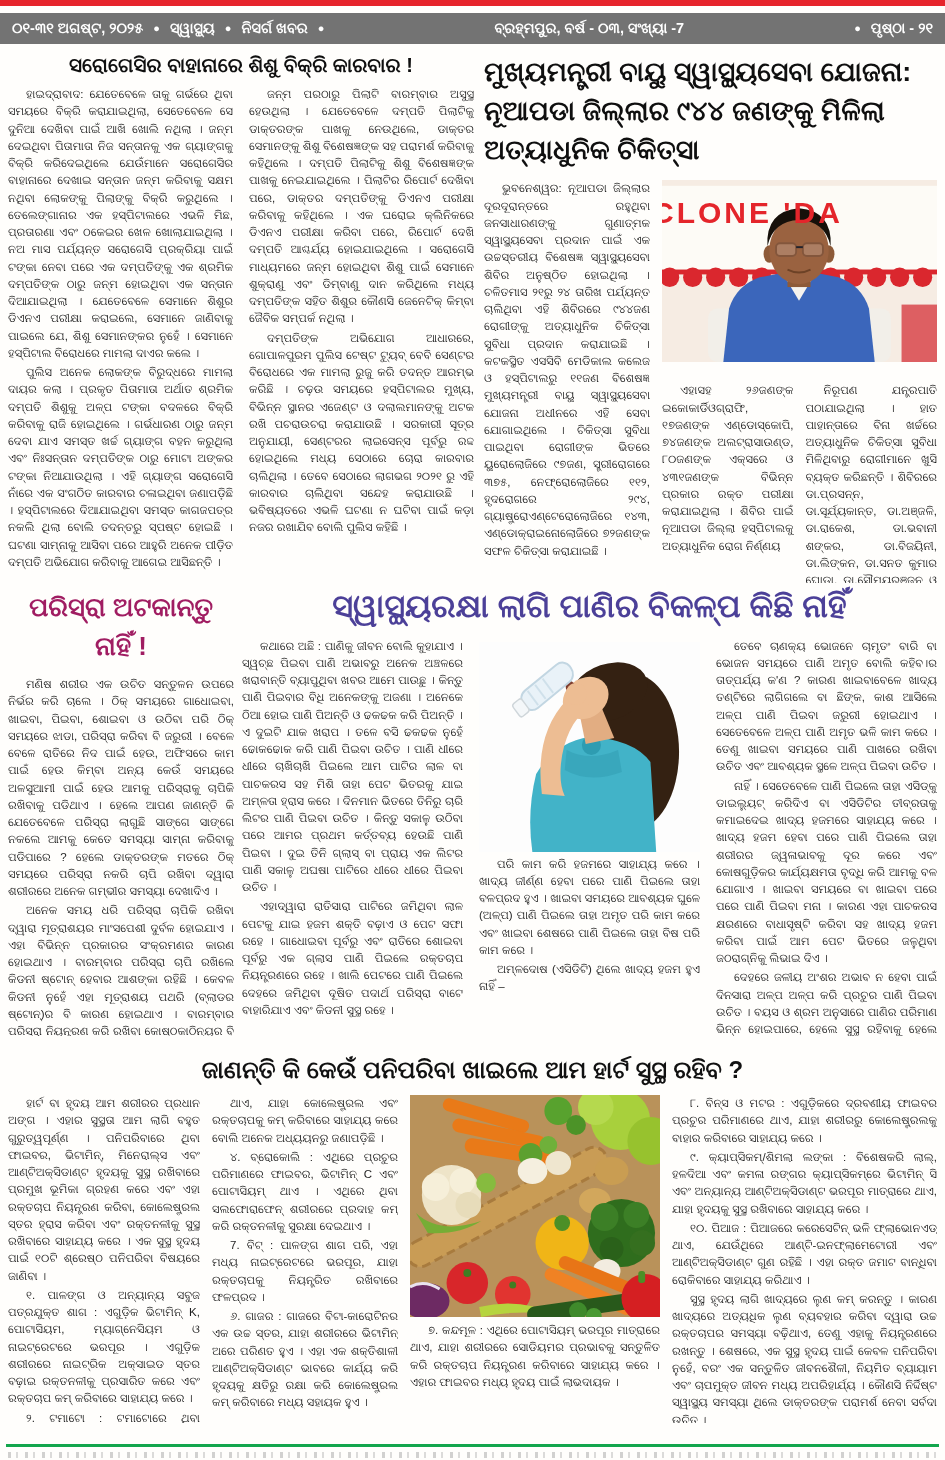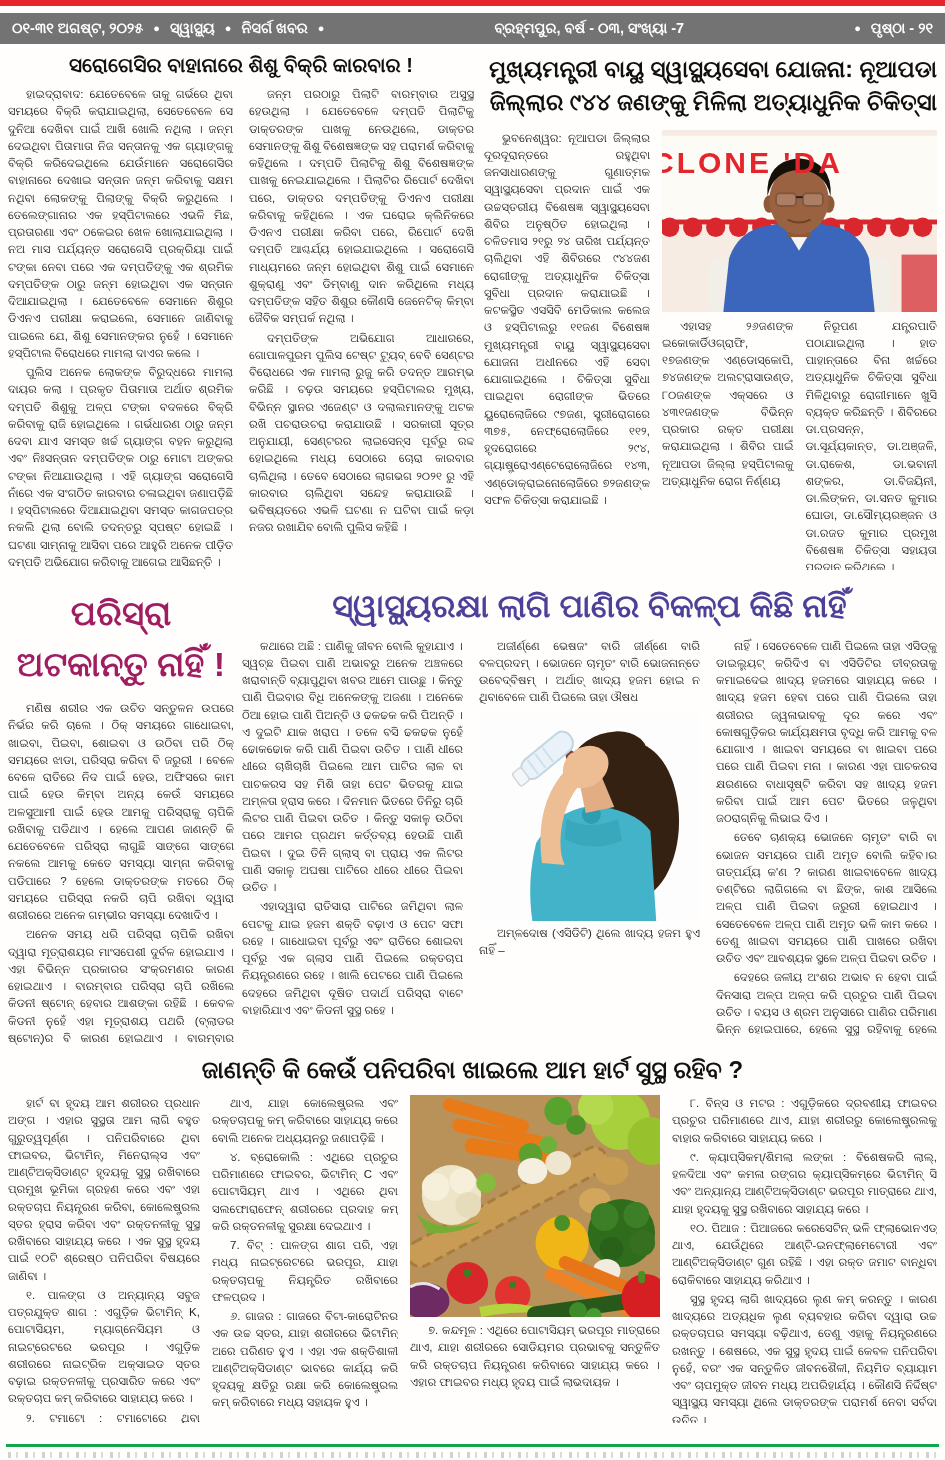--- a/index.html
+++ b/index.html
@@ -7,44 +7,44 @@
         font-family:"Liberation Sans","DejaVu Sans",sans-serif;color:#1c1c1c;}
   .redline{position:absolute;top:0;left:0;width:945px;height:6px;background:#e6242b;}
   .masthead{position:absolute;top:13px;left:0;width:945px;height:31px;background:#737373;
             color:#fff;display:flex;align-items:center;justify-content:space-between;
             font-weight:bold;font-size:14.5px;padding:0 12px;box-sizing:border-box;}
   .mh-group{display:flex;align-items:center;gap:10px;white-space:nowrap;}
   .dot{font-size:11px;position:relative;top:-1px;}
   .article{position:absolute;box-sizing:border-box;overflow:hidden;}
   .hl{margin:0;font-weight:bold;text-align:center;color:#0f0f0f;}
   .hl-a{font-size:20px;line-height:1.25;}
-  .hl-b{font-size:23px;line-height:1.45;text-align:right;}
+  .hl-b{font-size:27px;line-height:1.45;text-align:left;}
   .hl-purple{font-size:32px;line-height:1.3;color:#4c4098;}
-  .hl-magenta{font-size:34px;line-height:1.5;color:#a01d62;}
+  .hl-magenta{font-size:26px;line-height:1.5;color:#a01d62;}
   .hl-black-big{font-size:24px;line-height:1.3;color:#111;}
   .cols{display:flex;gap:16px;margin-top:8px;}
   .col{flex:1;overflow:hidden;}
   .bodytext{font-size:11.5px;line-height:1.5;text-align:justify;color:#1e1e1e;}
   .bodytext p{margin:0 0 2px 0;text-indent:18px;}
   .photo{position:relative;overflow:hidden;background:#5eead4;}
   .photo svg{display:block;width:100%;height:100%;}
   .banner-text{position:absolute;top:16px;left:-10px;width:120%;color:#e4252b;
                font-weight:bold;font-size:30px;letter-spacing:3px;white-space:nowrap;
                font-family:"Liberation Sans",sans-serif;}
   .greenline{position:absolute;left:6px;top:1444px;width:933px;height:3px;background:#13a64d;}
   .remnant{position:absolute;left:8px;top:1452px;width:929px;height:6px;opacity:.45;
            background:repeating-linear-gradient(90deg,#9a9a9a 0 3px,transparent 3px 8px,#b0b0b0 8px 10px,transparent 10px 17px);}
   
   #art-surrogacy{left:8px;top:53px;width:466px;height:530px;}
   #art-cm{left:484px;top:53px;width:453px;height:530px;}
   #art-cm .body-row{display:flex;gap:12px;margin-top:10px;}
   #art-cm .cm-col1{width:166px;flex:none;height:446px;overflow:hidden;}
   #art-cm .cm-right{flex:1;}
   #art-cm .cm-photo{width:100%;height:182px;}
-  #art-cm .cm-subcols{display:flex;gap:12px;margin-top:6px;height:252px;overflow:hidden;}
+  #art-cm .cm-subcols{display:flex;gap:12px;margin-top:20px;height:252px;overflow:hidden;}
   #art-cm .cm-subcols .col{flex:1;}
   #art-urine{left:8px;top:588px;width:226px;height:460px;}
   #art-urine .bodytext{margin-top:10px;height:360px;overflow:hidden;}
   #art-water{left:242px;top:586px;width:695px;height:464px;}
   #art-water .cols{gap:16px;margin-top:10px;height:398px;overflow:hidden;}
   #art-water .w-photo{width:100%;height:210px;margin:4px 0;}
   #art-heart{left:8px;top:1054px;width:929px;height:388px;}
   #art-heart .cols{gap:12px;margin-top:10px;height:328px;overflow:hidden;}
   #art-heart .h-col1{flex:none;width:192px;}
   #art-heart .h-col2{flex:none;width:186px;}
@@ -154,21 +154,20 @@
   </div>
 
   <div class="article" id="art-water">
     <h1 class="hl hl-purple">ସ୍ୱାସ୍ଥ୍ୟରକ୍ଷା ଲାଗି ପାଣିର ବିକଳ୍ପ କିଛି ନାହିଁ</h1>
     <div class="cols">
       <div class="col bodytext">
         <p>କଥାରେ ଅଛି : ପାଣିକୁ ଜୀବନ ବୋଲି କୁହାଯାଏ । ସ୍ୱଚ୍ଛ ପିଇବା ପାଣି ଅଭାବରୁ ଅନେକ ଅଞ୍ଚଳରେ ଖରାବାନ୍ତି ବ୍ୟାପୁଥିବା ଖବର ଆମେ ପାଉଛୁ । କିନ୍ତୁ ପାଣି ପିଇବାର ବିଧି ଅନେକଙ୍କୁ ଅଜଣା । ଅନେକେ ଠିଆ ହୋଇ ପାଣି ପିଅନ୍ତି ଓ ଢକଢକ କରି ପିଅନ୍ତି । ଏ ଦୁଇଟି ଯାକ ଖରାପ । ତଳେ ବସି ଢକଢକ ନୁହେଁ ଢୋକଢୋକ କରି ପାଣି ପିଇବା ଉଚିତ । ପାଣି ଧୀରେ ଧୀରେ ଚାଖିଚାଖି ପିଇଲେ ଆମ ପାଟିର ଲାଳ ବା ପାଚକରସ ସହ ମିଶି ତାହା ପେଟ ଭିତରକୁ ଯାଇ ଅମ୍ଳତା ହ୍ରାସ କରେ । ଦିନମାନ ଭିତରେ ତିନିରୁ ଚାରି ଲିଟର ପାଣି ପିଇବା ଉଚିତ । କିନ୍ତୁ ସକାଳୁ ଉଠିବା ପରେ ଆମର ପ୍ରଥମ କର୍ତ୍ତବ୍ୟ ହେଉଛି ପାଣି ପିଇବା । ଦୁଇ ତିନି ଗ୍ଲାସ୍ ବା ପ୍ରାୟ ଏକ ଲିଟର ପାଣି ସକାଳୁ ଅଘଷା ପାଟିରେ ଧୀରେ ଧୀରେ ପିଇବା ଉଚିତ ।</p>
         <p>ଏହାଦ୍ୱାରା ରାତିସାରା ପାଟିରେ ଜମିଥିବା ଲାଳ ପେଟକୁ ଯାଇ ହଜମ ଶକ୍ତି ବଢ଼ାଏ ଓ ପେଟ ସଫା ରହେ । ଗାଧୋଇବା ପୂର୍ବରୁ ଏବଂ ରାତିରେ ଶୋଇବା ପୂର୍ବରୁ ଏକ ଗ୍ଲାସ ପାଣି ପିଇଲେ ରକ୍ତଚାପ ନିୟନ୍ତ୍ରଣରେ ରହେ । ଖାଲି ପେଟରେ ପାଣି ପିଇଲେ ଦେହରେ ଜମିଥିବା ଦୂଷିତ ପଦାର୍ଥ ପରିସ୍ରା ବାଟେ ବାହାରିଯାଏ ଏବଂ କିଡନୀ ସୁସ୍ଥ ରହେ ।</p>
       </div>
       <div class="col bodytext">
-        <p>ଅଜୀର୍ଣ୍ଣେ ଭେଷଜଂ ବାରି ଜୀର୍ଣ୍ଣେ ବାରି ବଳପ୍ରଦମ୍ । ଭୋଜନେ ଚାମୃତଂ ବାରି ଭୋଜନାନ୍ତେ ଉବେଦ୍ବିଷମ୍ । ଅର୍ଥାତ୍ ଖାଦ୍ୟ ହଜମ ହୋଇ ନ ଥିବାବେଳେ ପାଣି ପିଇଲେ ତାହା ଔଷଧ</p>
         <div class="photo w-photo">
           <svg viewBox="0 0 232 210" preserveAspectRatio="none">
             <rect width="232" height="210" fill="#fdfdfd"></rect>
             <ellipse cx="162" cy="110" rx="48" ry="78" fill="#342112"></ellipse>
             <ellipse cx="136" cy="50" rx="42" ry="28" fill="#342112" transform="rotate(-18 136 50)"></ellipse>
             <path d="M60,132 Q80,100 116,95 Q162,97 180,120 L186,210 L56,210 Q50,170 60,132 Z" fill="#42b3c8"></path>
             <path d="M92,108 Q116,120 146,108 L150,130 Q116,142 90,128 Z" fill="#39a7bc"></path>
             <circle cx="118" cy="103" r="10" fill="#2e9cb1"></circle>
             <path d="M106,74 L128,64 L142,96 L112,102 Z" fill="#e2ad82"></path>
             <ellipse cx="112" cy="56" rx="25" ry="20" fill="#edbd93" transform="rotate(-28 112 56)"></ellipse>
@@ -177,25 +176,26 @@
             <circle cx="102" cy="52" r="11" fill="#edbd93"></circle>
             <g transform="rotate(-38 78 38)">
               <rect x="38" y="28" width="62" height="22" rx="10" fill="#e9f2f8" stroke="#c2d6e2" stroke-width="2"></rect>
               <rect x="28" y="31" width="12" height="16" rx="3" fill="#f4f7f9" stroke="#cfd6da" stroke-width="1.5"></rect>
               <line x1="50" y1="30" x2="50" y2="48" stroke="#cfe0ea" stroke-width="2"></line>
               <line x1="60" y1="30" x2="60" y2="48" stroke="#cfe0ea" stroke-width="2"></line>
               <line x1="70" y1="30" x2="70" y2="48" stroke="#cfe0ea" stroke-width="2"></line>
             </g>
           </svg>
         </div>
+        <p>ପରି କାମ କରି ହଜମରେ ସାହାଯ୍ୟ କରେ । ଖାଦ୍ୟ ଜୀର୍ଣ୍ଣ ହେବା ପରେ ପାଣି ପିଇଲେ ତାହା ବଳପ୍ରଦ ହୁଏ । ଖାଇବା ସମୟରେ ଆବଶ୍ୟକ ଘୁଳେ (ଅଳ୍ପ) ପାଣି ପିଇଲେ ତାହା ଅମୃତ ପରି କାମ କରେ ଏବଂ ଖାଇବା ଶେଷରେ ପାଣି ପିଇଲେ ତାହା ବିଷ ପରି କାମ କରେ ।</p>
         <p>ଅମ୍ଳଦୋଷ (ଏସିଡିଟି) ଥିଲେ ଖାଦ୍ୟ ହଜମ ହୁଏ ନାହିଁ –</p>
       </div>
       <div class="col bodytext">
+        <p>ତେବେ ଚାଣକ୍ୟ ଭୋଜନେ ଚାମୃତଂ ବାରି ବା ଭୋଜନ ସମୟରେ ପାଣି ଅମୃତ ବୋଲି କହିବ।ର ତାତ୍ପର୍ଯ୍ୟ କ'ଣ ? କାରଣ ଖାଇବାବେଳେ ଖାଦ୍ୟ ତଣ୍ଟିରେ ଲାଗିଗଲେ ବା ଛିଙ୍କ, କାଶ ଆସିଲେ ଅଳ୍ପ ପାଣି ପିଇବା ଜରୁରୀ ହୋଇଥାଏ । ସେତେବେଳେ ଅଳ୍ପ ପାଣି ଅମୃତ ଭଳି କାମ କରେ । ତେଣୁ ଖାଇବା ସମୟରେ ପାଣି ପାଖରେ ରଖିବା ଉଚିତ ଏବଂ ଆବଶ୍ୟକ ସ୍ଥଳେ ଅଳ୍ପ ପିଇବା ଉଚିତ ।</p>
         <p>ନାହିଁ । ସେତେବେଳେ ପାଣି ପିଇଲେ ତାହା ଏସିଡ୍‌କୁ ଡାଇଲ୍ୟୁଟ୍ କରିଦିଏ ବା ଏସିଡିଟିର ତୀବ୍ରତାକୁ କମାଇଦେଇ ଖାଦ୍ୟ ହଜମରେ ସାହାଯ୍ୟ କରେ । ଖାଦ୍ୟ ହଜମ ହେବା ପରେ ପାଣି ପିଇଲେ ତାହା ଶରୀରର ଜ୍ୱଳାଭାବକୁ ଦୂର କରେ ଏବଂ କୋଷଗୁଡ଼ିକର କାର୍ଯ୍ୟକ୍ଷମତା ବୃଦ୍ଧି କରି ଆମକୁ ବଳ ଯୋଗାଏ । ଖାଇବା ସମୟରେ ବା ଖାଇବା ପରେ ପରେ ପାଣି ପିଇବା ମନା । କାରଣ ଏହା ପାଚକରସ କ୍ଷରଣରେ ବାଧାସୃଷ୍ଟି କରିବା ସହ ଖାଦ୍ୟ ହଜମ କରିବା ପାଇଁ ଆମ ପେଟ ଭିତରେ ଜଳୁଥିବା ଜଠରାଗ୍ନିକୁ ଲିଭାଇ ଦିଏ ।</p>
-        <p>ତେବେ ଚାଣକ୍ୟ ଭୋଜନେ ଚାମୃତଂ ବାରି ବା ଭୋଜନ ସମୟରେ ପାଣି ଅମୃତ ବୋଲି କହିବ।ର ତାତ୍ପର୍ଯ୍ୟ କ'ଣ ? କାରଣ ଖାଇବାବେଳେ ଖାଦ୍ୟ ତଣ୍ଟିରେ ଲାଗିଗଲେ ବା ଛିଙ୍କ, କାଶ ଆସିଲେ ଅଳ୍ପ ପାଣି ପିଇବା ଜରୁରୀ ହୋଇଥାଏ । ସେତେବେଳେ ଅଳ୍ପ ପାଣି ଅମୃତ ଭଳି କାମ କରେ । ତେଣୁ ଖାଇବା ସମୟରେ ପାଣି ପାଖରେ ରଖିବା ଉଚିତ ଏବଂ ଆବଶ୍ୟକ ସ୍ଥଳେ ଅଳ୍ପ ପିଇବା ଉଚିତ ।</p>
         <p>ଦେହରେ ଜଳୀୟ ଅଂଶର ଅଭାବ ନ ହେବା ପାଇଁ ଦିନସାରା ଅଳ୍ପ ଅଳ୍ପ କରି ପ୍ରଚୁର ପାଣି ପିଇବା ଉଚିତ । ବୟସ ଓ ଶ୍ରମ ଅନୁସାରେ ପାଣିର ପରିମାଣ ଭିନ୍ନ ହୋଇପାରେ, ହେଲେ ସୁସ୍ଥ ରହିବାକୁ ହେଲେ ପ୍ରଚୁର ଜଳପାନର ବିକଳ୍ପ ନାହିଁ ।</p>
       </div>
     </div>
   </div>
 
   <div class="article" id="art-heart">
     <h1 class="hl hl-black-big">ଜାଣନ୍ତି କି କେଉଁ ପନିପରିବା ଖାଇଲେ ଆମ ହାର୍ଟ ସୁସ୍ଥ ରହିବ ?</h1>
     <div class="cols">
       <div class="col h-col1 bodytext">
         <p>ହାର୍ଟ ବା ହୃଦୟ ଆମ ଶରୀରର ପ୍ରଧାନ ଅଙ୍ଗ । ଏହାର ସୁସ୍ଥତା ଆମ ଲାଗି ବହୁତ ଗୁରୁତ୍ୱପୂର୍ଣ୍ଣ । ପନିପରିବାରେ ଥିବା ଫାଇବର, ଭିଟାମିନ୍, ମିନେରାଲ୍ସ ଏବଂ ଆଣ୍ଟିଅକ୍ସିଡାଣ୍ଟ ହୃଦୟକୁ ସୁସ୍ଥ ରଖିବାରେ ପ୍ରମୁଖ ଭୂମିକା ଗ୍ରହଣ କରେ ଏବଂ ଏହା ରକ୍ତଚାପ ନିୟନ୍ତ୍ରଣ କରିବା, କୋଲେଷ୍ଟ୍ରଲ ସ୍ତର ହ୍ରାସ କରିବା ଏବଂ ରକ୍ତନଳୀକୁ ସୁସ୍ଥ ରଖିବାରେ ସାହାଯ୍ୟ କରେ । ଏକ ସୁସ୍ଥ ହୃଦୟ ପାଇଁ ୧୦ଟି ଶ୍ରେଷ୍ଠ ପନିପରିବା ବିଷୟରେ ଜାଣିବା ।</p>

